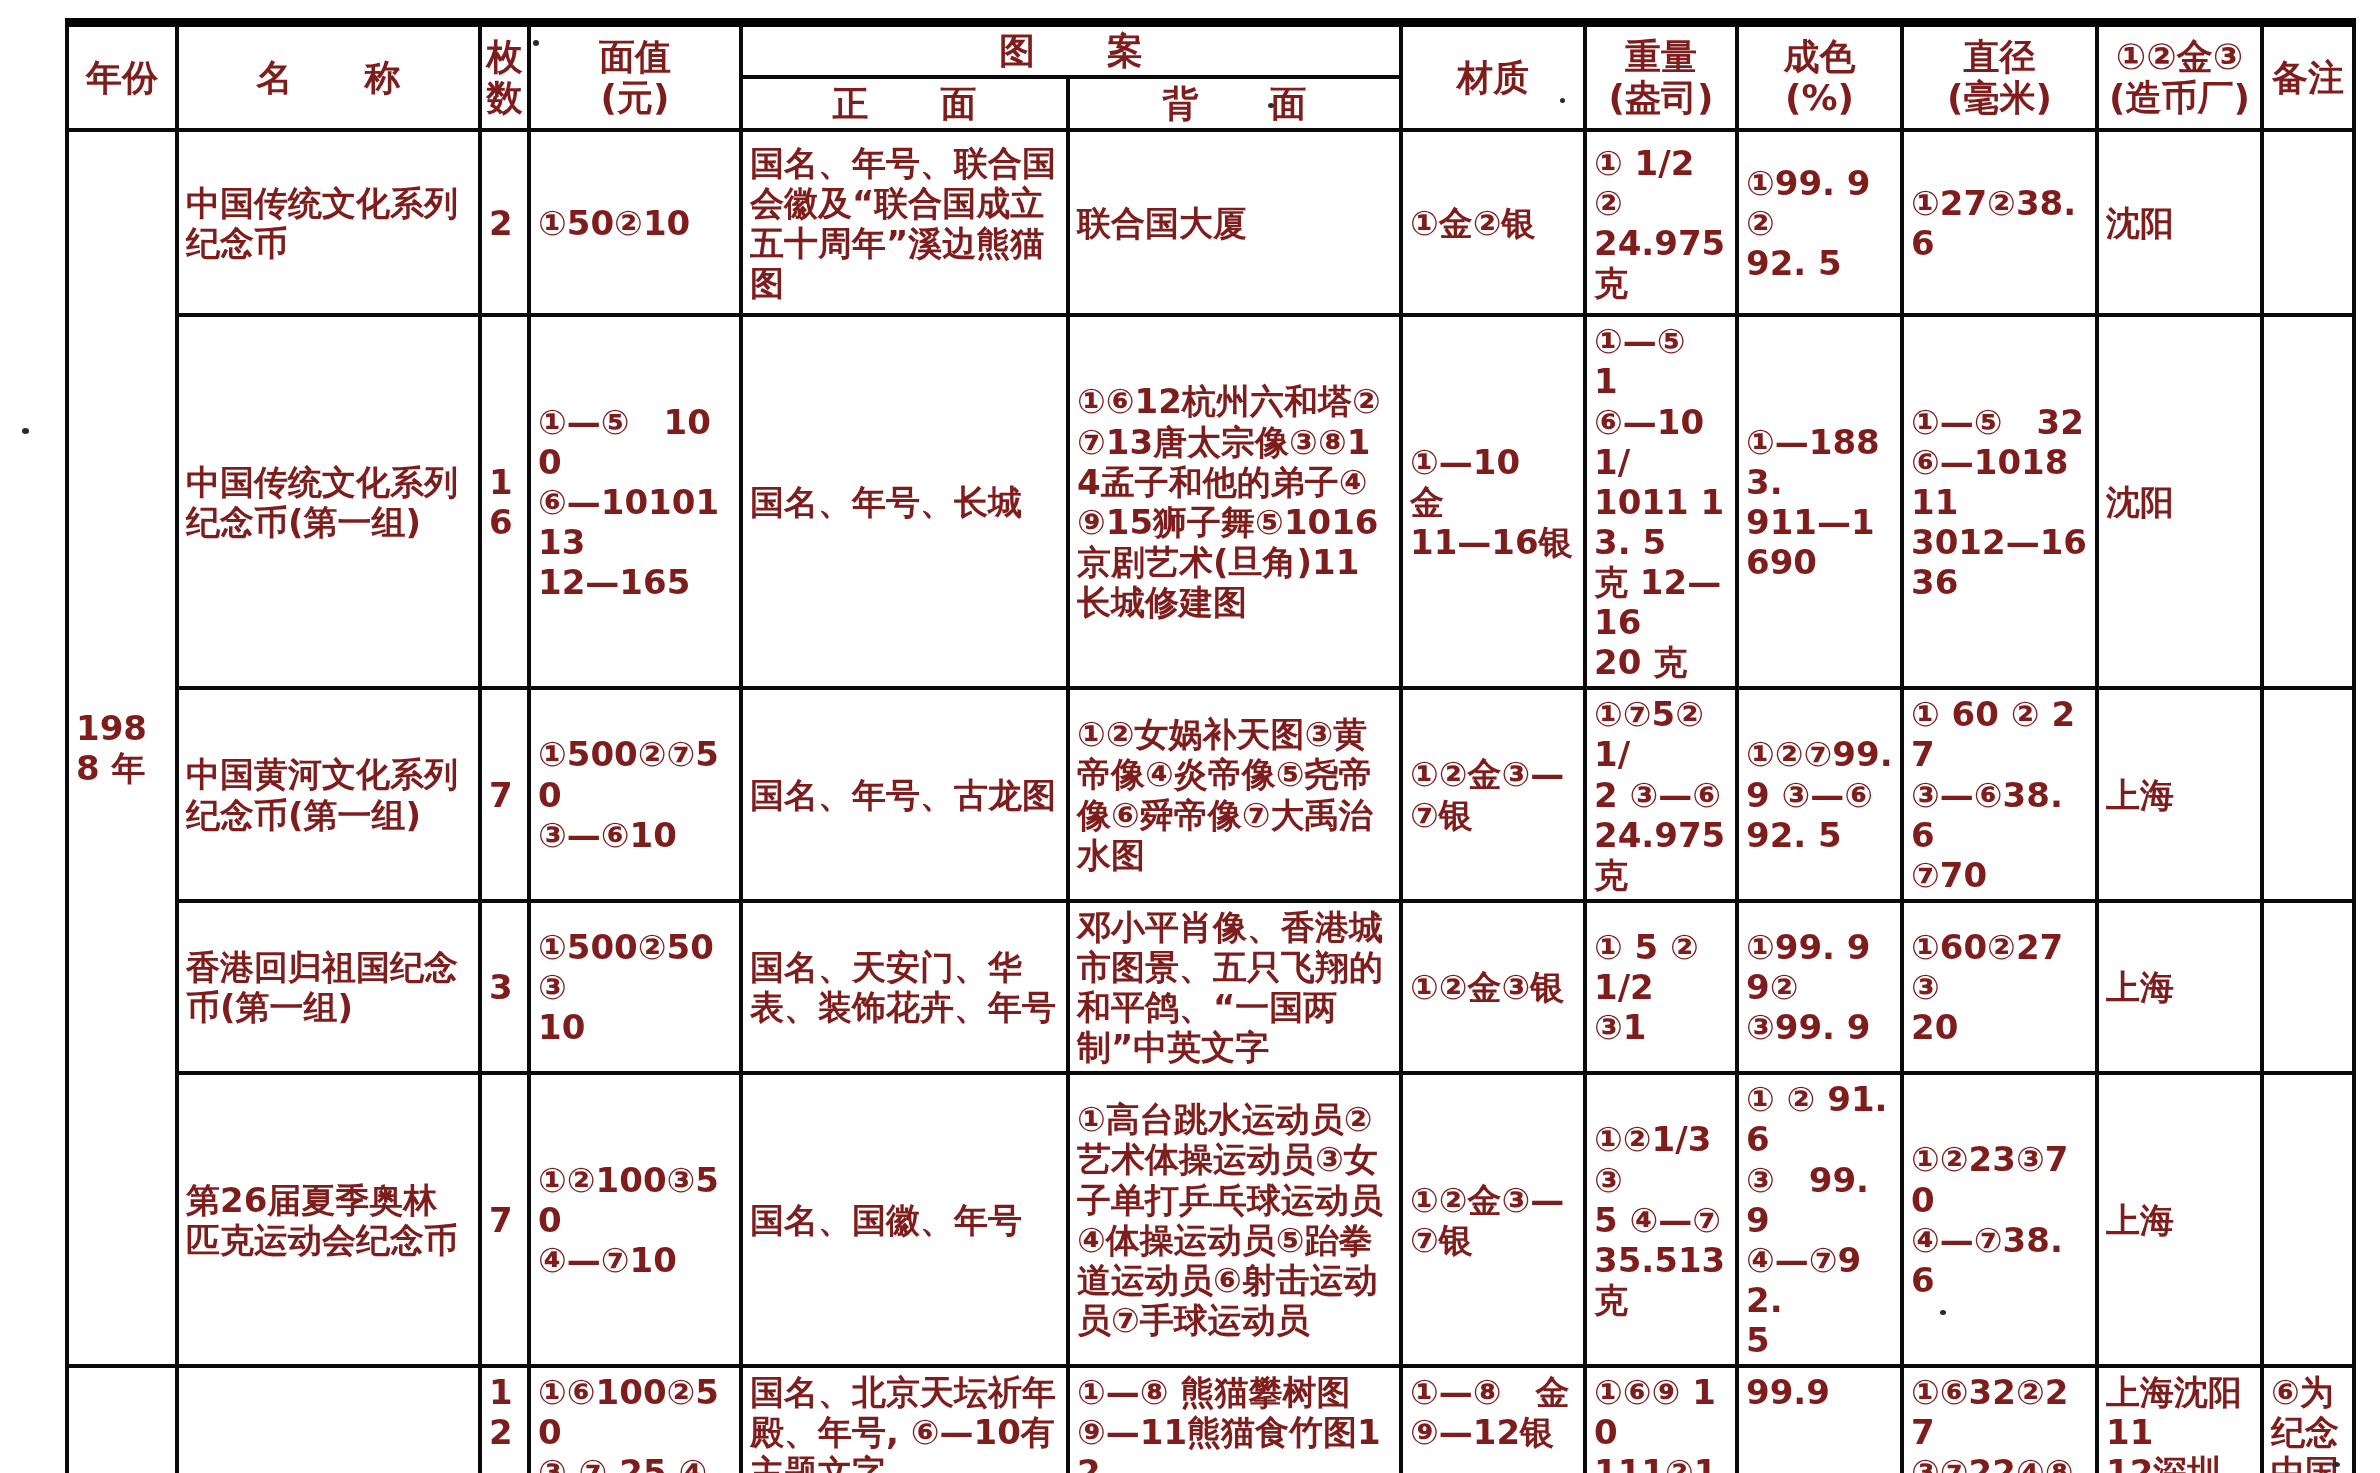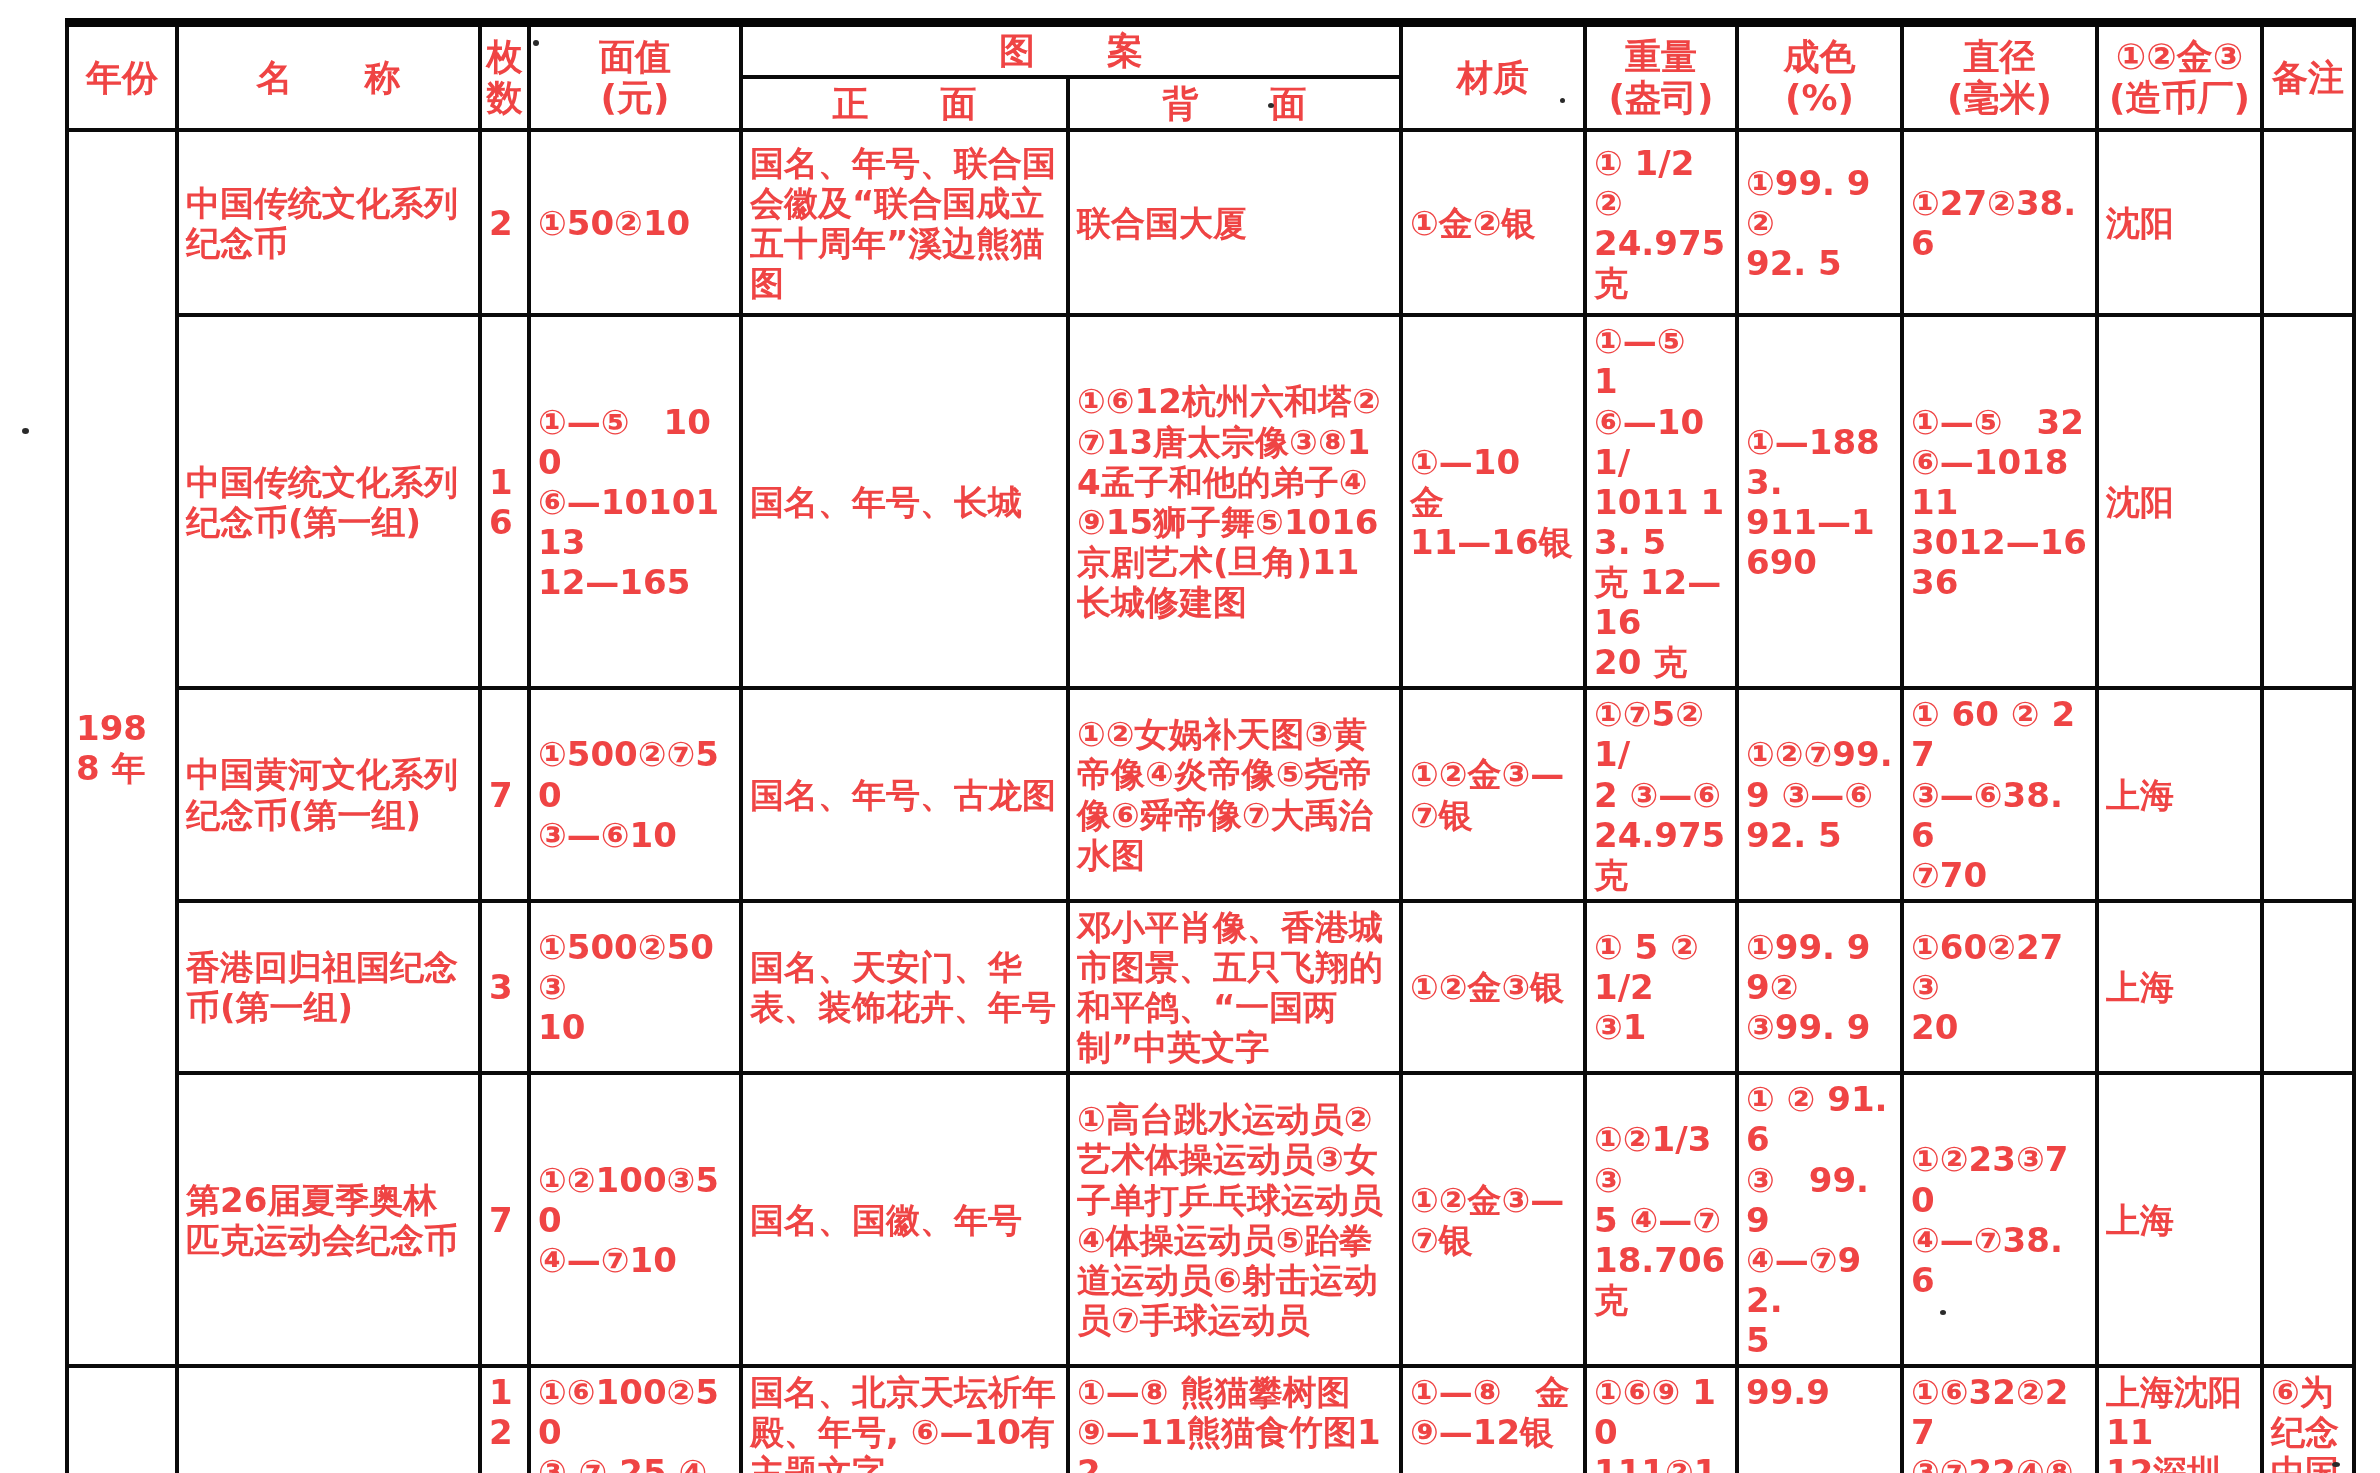--- a/index.html
+++ b/index.html
@@ -1,21 +1,21 @@
 <!DOCTYPE html>
 <html><head>
 <meta charset="utf-8">
 <style>
   html,body{margin:0;padding:0;background:#e8e8e4;}
   .page{
     position:relative;
     width:2380px;height:1473px;
     background:#ffffff;
     font-family:"DejaVu Sans","Liberation Sans",sans-serif;
-    color:#ef4444;
+    color:#7f1d1d;
     overflow:hidden;
   }
   table.coin{
     position:absolute;left:65px;top:18px;
     width:2287px;
     table-layout:fixed;
     border-collapse:collapse;
     border-top:9px solid #050505;
     border-bottom:9px solid #050505;
     border-left:4px solid #050505;
@@ -180,21 +180,21 @@
         <td>第26届夏季奥林匹克运动会纪念币</td>
         <td class="center">7</td>
         <td>①②100③50
 ④—⑦10</td>
         <td>国名、国徽、年号</td>
         <td>①高台跳水运动员②艺术体操运动员③女子单打乒乓球运动员④体操运动员⑤跆拳道运动员⑥射击运动员⑦手球运动员</td>
         <td>①②金③—
 ⑦银</td>
         <td>①②1/3③
 5 ④—⑦
-18.706 克</td>
+35.513 克</td>
         <td>① ② 91. 6
 ③　99. 9
 ④—⑦92.
 5</td>
         <td>①②23③70
 ④—⑦38. 6</td>
         <td>上海</td>
         <td class="remark"></td>
       </tr>
 

